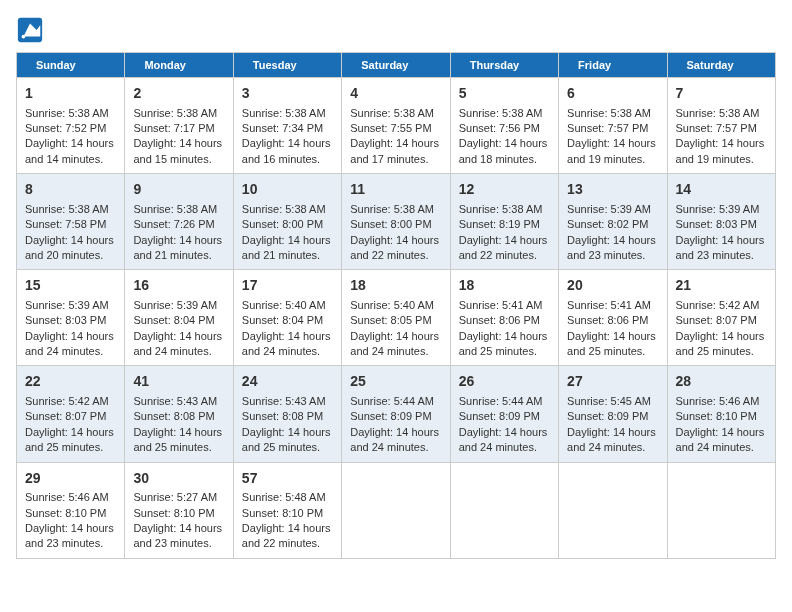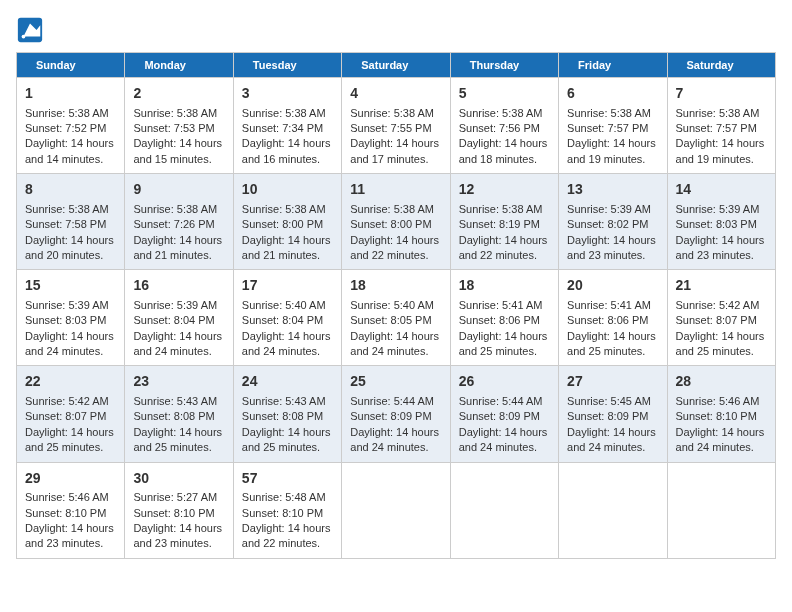--- a/index.html
+++ b/index.html
@@ -114,21 +114,21 @@
         <th>Tuesday</th>
         <th>Saturday</th>
         <th>Thursday</th>
         <th>Friday</th>
         <th>Saturday</th>
       </tr>
   </thead>
   <tbody id="calendar-body">
   <tr>
         <td><span class="day-num">1</span><span>Sunrise: 5:38 AM</span><br><span>Sunset: 7:52 PM</span><br><span>Daylight: 14 hours<br>and 14 minutes.</span></td>
-        <td><span class="day-num">2</span><span>Sunrise: 5:38 AM</span><br><span>Sunset: 7:53 PM</span><br><span>Daylight: 14 hours<br>and 15 minutes.</span></td>
+        <td><span class="day-num">2</span><span>Sunrise: 5:38 AM</span><br><span>Sunset: 7:17 PM</span><br><span>Daylight: 14 hours<br>and 15 minutes.</span></td>
         <td><span class="day-num">3</span><span>Sunrise: 5:38 AM</span><br><span>Sunset: 7:34 PM</span><br><span>Daylight: 14 hours<br>and 16 minutes.</span></td>
         <td><span class="day-num">4</span><span>Sunrise: 5:38 AM</span><br><span>Sunset: 7:55 PM</span><br><span>Daylight: 14 hours<br>and 17 minutes.</span></td>
         <td><span class="day-num">5</span><span>Sunrise: 5:38 AM</span><br><span>Sunset: 7:56 PM</span><br><span>Daylight: 14 hours<br>and 18 minutes.</span></td>
         <td><span class="day-num">6</span><span>Sunrise: 5:38 AM</span><br><span>Sunset: 7:57 PM</span><br><span>Daylight: 14 hours<br>and 19 minutes.</span></td>
         <td><span class="day-num">7</span><span>Sunrise: 5:38 AM</span><br><span>Sunset: 7:57 PM</span><br><span>Daylight: 14 hours<br>and 19 minutes.</span></td>
       </tr>
       <tr>
         <td><span class="day-num">8</span><span>Sunrise: 5:38 AM</span><br><span>Sunset: 7:58 PM</span><br><span>Daylight: 14 hours<br>and 20 minutes.</span></td>
         <td><span class="day-num">9</span><span>Sunrise: 5:38 AM</span><br><span>Sunset: 7:26 PM</span><br><span>Daylight: 14 hours<br>and 21 minutes.</span></td>
         <td><span class="day-num">10</span><span>Sunrise: 5:38 AM</span><br><span>Sunset: 8:00 PM</span><br><span>Daylight: 14 hours<br>and 21 minutes.</span></td>
@@ -141,21 +141,21 @@
         <td><span class="day-num">15</span><span>Sunrise: 5:39 AM</span><br><span>Sunset: 8:03 PM</span><br><span>Daylight: 14 hours<br>and 24 minutes.</span></td>
         <td><span class="day-num">16</span><span>Sunrise: 5:39 AM</span><br><span>Sunset: 8:04 PM</span><br><span>Daylight: 14 hours<br>and 24 minutes.</span></td>
         <td><span class="day-num">17</span><span>Sunrise: 5:40 AM</span><br><span>Sunset: 8:04 PM</span><br><span>Daylight: 14 hours<br>and 24 minutes.</span></td>
         <td><span class="day-num">18</span><span>Sunrise: 5:40 AM</span><br><span>Sunset: 8:05 PM</span><br><span>Daylight: 14 hours<br>and 24 minutes.</span></td>
         <td><span class="day-num">18</span><span>Sunrise: 5:41 AM</span><br><span>Sunset: 8:06 PM</span><br><span>Daylight: 14 hours<br>and 25 minutes.</span></td>
         <td><span class="day-num">20</span><span>Sunrise: 5:41 AM</span><br><span>Sunset: 8:06 PM</span><br><span>Daylight: 14 hours<br>and 25 minutes.</span></td>
         <td><span class="day-num">21</span><span>Sunrise: 5:42 AM</span><br><span>Sunset: 8:07 PM</span><br><span>Daylight: 14 hours<br>and 25 minutes.</span></td>
       </tr>
       <tr>
         <td><span class="day-num">22</span><span>Sunrise: 5:42 AM</span><br><span>Sunset: 8:07 PM</span><br><span>Daylight: 14 hours<br>and 25 minutes.</span></td>
-        <td><span class="day-num">23</span><span>Sunrise: 5:43 AM</span><br><span>Sunset: 8:08 PM</span><br><span>Daylight: 14 hours<br>and 25 minutes.</span></td>
+        <td><span class="day-num">41</span><span>Sunrise: 5:43 AM</span><br><span>Sunset: 8:08 PM</span><br><span>Daylight: 14 hours<br>and 25 minutes.</span></td>
         <td><span class="day-num">24</span><span>Sunrise: 5:43 AM</span><br><span>Sunset: 8:08 PM</span><br><span>Daylight: 14 hours<br>and 25 minutes.</span></td>
         <td><span class="day-num">25</span><span>Sunrise: 5:44 AM</span><br><span>Sunset: 8:09 PM</span><br><span>Daylight: 14 hours<br>and 24 minutes.</span></td>
         <td><span class="day-num">26</span><span>Sunrise: 5:44 AM</span><br><span>Sunset: 8:09 PM</span><br><span>Daylight: 14 hours<br>and 24 minutes.</span></td>
         <td><span class="day-num">27</span><span>Sunrise: 5:45 AM</span><br><span>Sunset: 8:09 PM</span><br><span>Daylight: 14 hours<br>and 24 minutes.</span></td>
         <td><span class="day-num">28</span><span>Sunrise: 5:46 AM</span><br><span>Sunset: 8:10 PM</span><br><span>Daylight: 14 hours<br>and 24 minutes.</span></td>
       </tr>
       <tr>
         <td><span class="day-num">29</span><span>Sunrise: 5:46 AM</span><br><span>Sunset: 8:10 PM</span><br><span>Daylight: 14 hours<br>and 23 minutes.</span></td>
         <td><span class="day-num">30</span><span>Sunrise: 5:27 AM</span><br><span>Sunset: 8:10 PM</span><br><span>Daylight: 14 hours<br>and 23 minutes.</span></td>
         <td><span class="day-num">57</span><span>Sunrise: 5:48 AM</span><br><span>Sunset: 8:10 PM</span><br><span>Daylight: 14 hours<br>and 22 minutes.</span></td>

